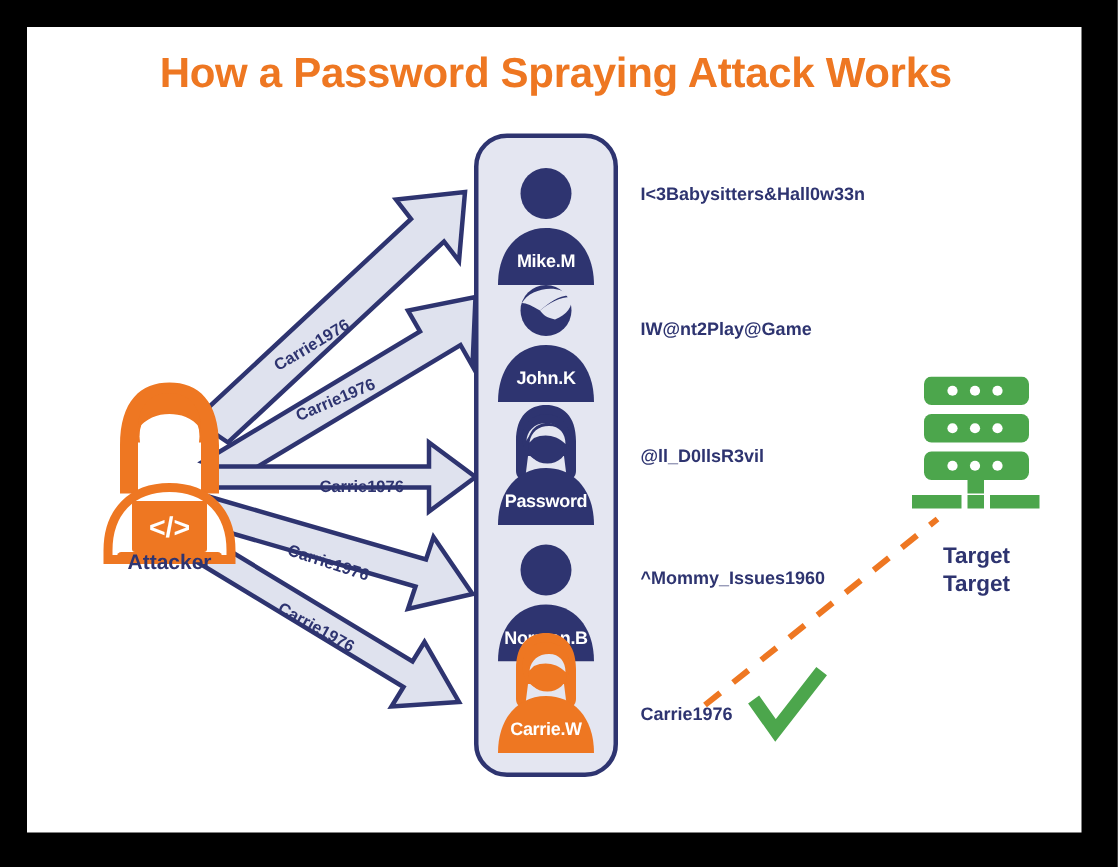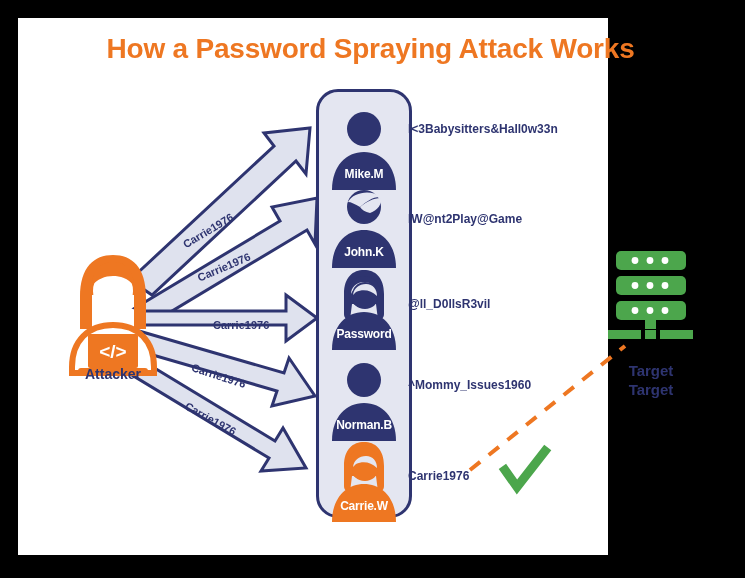--- a/index.html
+++ b/index.html
@@ -5,21 +5,21 @@
   * { box-sizing: border-box; margin: 0; padding: 0; }
   html, body {
     width: 745px; height: 578px;
     background: #000000;
     font-family: "Liberation Sans", sans-serif;
     overflow: hidden;
   }
   #frame {
     position: absolute;
     left: 18px; top: 18px;
-    width: 590px; height: 537px;
+    width: 703px; height: 537px;
     background: #ffffff;
     padding-left: 16px;
   }
   #canvas {
     position: absolute;
     left: 0; top: 0;
     width: 705px; height: 537px;
   }
   #title {
     position: absolute;
@@ -72,36 +72,36 @@
     color: #ffffff;
     font-size: 12px;
     font-weight: bold;
     letter-spacing: -0.2px;
     white-space: nowrap;
   }
   #u0 { top: 92px; }
   #u1 { top: 170px; }
   #u2 { top: 252px; }
   #u3 { top: 343px; }
-  #u4 { top: 424px; border-radius: 29px; }
+  #u4 { top: 404px; border-radius: 29px; }
 
   #users-caption {
     position: absolute;
     left: 284px; top: 508px;
     width: 125px;
     text-align: center;
     color: #2E3470;
     font-size: 15px;
     font-weight: bold;
   }
 
   
   .pw {
     position: absolute;
-    left: 390px;
+    left: 409px;
     color: #2E3470;
     font-size: 12px;
     font-weight: bold;
     white-space: nowrap;
   }
   #pw0 { top: 104px; }
   #pw1 { top: 194px; }
   #pw2 { top: 279px; }
   #pw3 { top: 360px; }
   #pw4 { top: 451px; }

